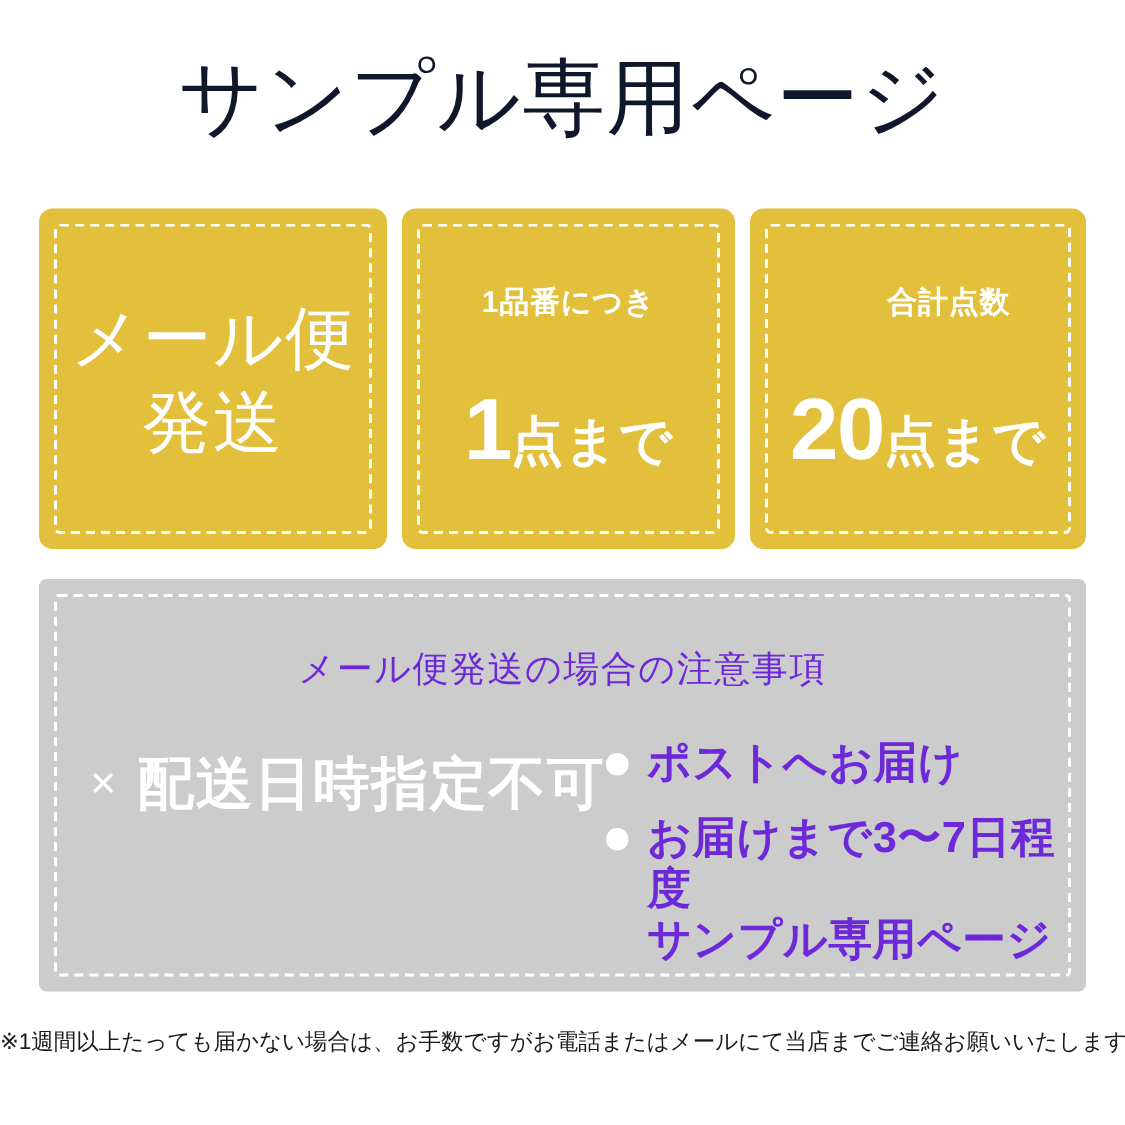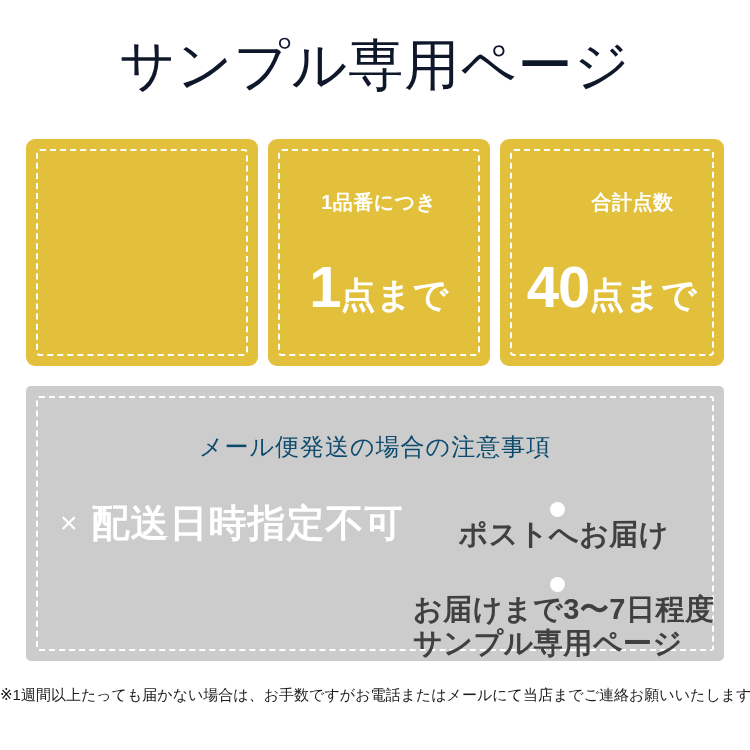--- a/index.html
+++ b/index.html
@@ -143,21 +143,21 @@
   }
   .notice-heading {
     position: absolute;
     left: 0;
     top: 432px;
     width: 698px;
     text-align: center;
     font-size: 24px;
     line-height: 30px;
     letter-spacing: 1px;
-    color: #0c4a6e;
+    color: #6d28d9;
     font-weight: 400;
     white-space: nowrap;
   }
 
   .notice-body {
     position: absolute;
     left: 0;
     top: 62px;
     width: 698px;
     height: 213px;
@@ -194,24 +194,23 @@
     letter-spacing: 1px;
   }
 
   .notice-right {
     flex: 1 1 auto;
     padding-top: 44px;
     box-sizing: border-box;
   }
   .bullet-item {
     display: flex;
-    align-items: center;
-    color: #404040;
+    align-items: flex-start;
+    color: #6d28d9;
     margin-bottom: 16px;
-    flex-direction: column;
   }
   .bullet-item:last-child { margin-bottom: 0; }
   .bullet-dot {
     flex: 0 0 auto;
     width: 15px;
     height: 15px;
     border-radius: 50%;
     background: #ffffff;
     margin-top: 10px;
     margin-right: 13px;
@@ -242,38 +241,42 @@
 <body>
 
 <div class="page">
 
   <div class="page-title">サンプル専用ページ</div>
 
   <div class="cards">
 
     <div class="card card-1">
       <div class="card-dash"></div>
+      <div class="card-inner">
+        <div class="card1-line">メール便</div>
+        <div class="card1-line">発送</div>
+      </div>
     </div>
 
     <div class="card card-2">
       <div class="card-dash"></div>
       <div class="card-inner">
         <div class="card-caption">1品番につき</div>
         <div class="card-amount">
           <span class="num">1</span><span class="unit">点まで</span>
         </div>
       </div>
     </div>
 
     <div class="card card-3">
       <div class="card-dash"></div>
       <div class="card-inner">
         <div class="card-caption">合計点数</div>
         <div class="card-amount">
-          <span class="num">40</span><span class="unit">点まで</span>
+          <span class="num">20</span><span class="unit">点まで</span>
         </div>
       </div>
     </div>
 
   </div>
 
   <div class="notice">
     <div class="notice-dash"></div>
 
     <div class="notice-body">

